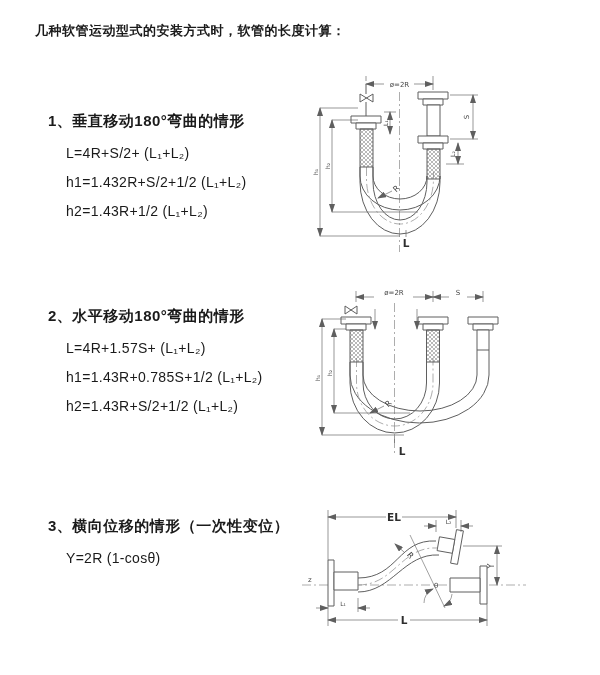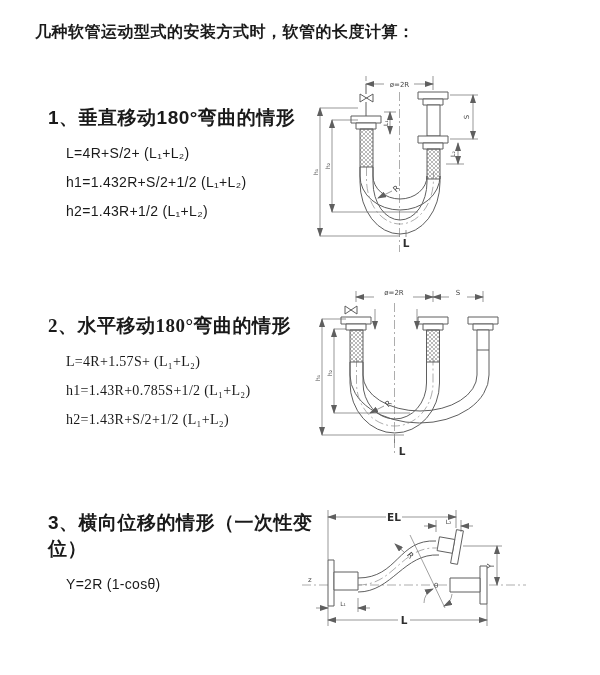--- a/index.html
+++ b/index.html
@@ -1,26 +1,26 @@
 <!DOCTYPE html>
 <html><head>
 <meta charset="utf-8">
 <style>
   html,body{margin:0;padding:0;}
   body{
     width:600px;height:675px;background:#ffffff;position:relative;
     font-family:"Liberation Sans","DejaVu Sans",sans-serif;color:#1a1a1a;overflow:hidden;
   }
   .page-title{
-    position:absolute;left:35px;top:22px;font-size:16px;font-weight:600;letter-spacing:0.5px;
+    position:absolute;left:35px;top:22px;font-size:13px;font-weight:600;letter-spacing:0.5px;
   }
   .section{position:absolute;left:48px;width:270px;}
-  .sec-heading{font-size:19px;font-weight:600;letter-spacing:0.5px;margin:1px 0 8px 0;}
+  .sec-heading{font-size:15px;font-weight:600;letter-spacing:0.5px;margin:8px 0 8px 0;}
   .formula{font-size:14px;line-height:29px;letter-spacing:0.3px;padding-left:18px;white-space:nowrap;}
-  #sec1{top:104px;} #sec2{top:312px;font-family:Liberation Serif, serif;} #sec3{top:509px;}
+  #sec1{top:104px;} #sec2{top:299px;} #sec3{top:509px;}
   .diag{position:absolute;}
   #d1{left:310px;top:64px;} #d2{left:312px;top:283px;} #d3{left:298px;top:498px;}
   svg{display:block;}
   svg *{vector-effect:non-scaling-stroke;}
   .ln{stroke:#5f5f5f;stroke-width:1;fill:none;}
   .thin{stroke:#787878;stroke-width:0.7;fill:none;}
   .cl{stroke:#8a8a8a;stroke-width:0.7;fill:none;stroke-dasharray:9 3 2 3;}
   .dim{stroke:#6b6b6b;stroke-width:0.7;fill:none;}
   .fl{fill:#ffffff;stroke:#5f5f5f;stroke-width:1;}
   .braid{fill:url(#hatch);stroke:#5f5f5f;stroke-width:1;}

